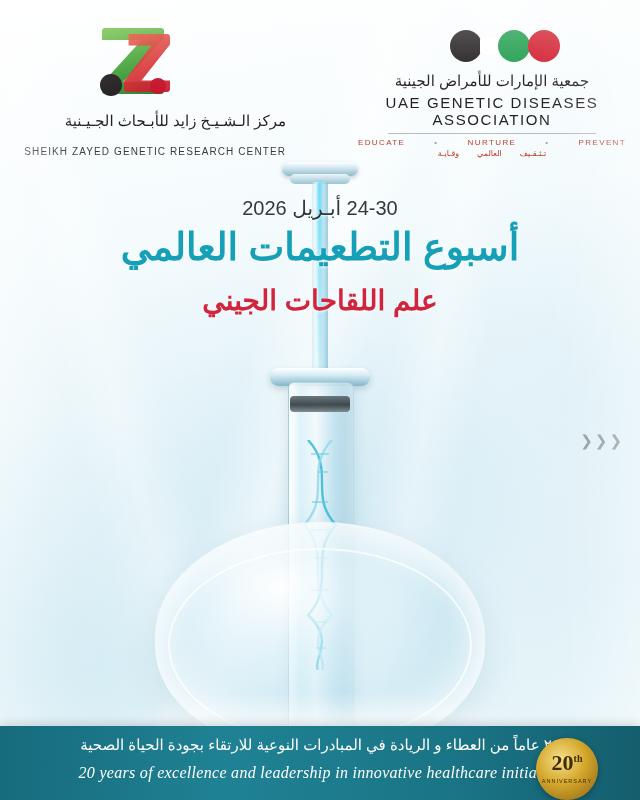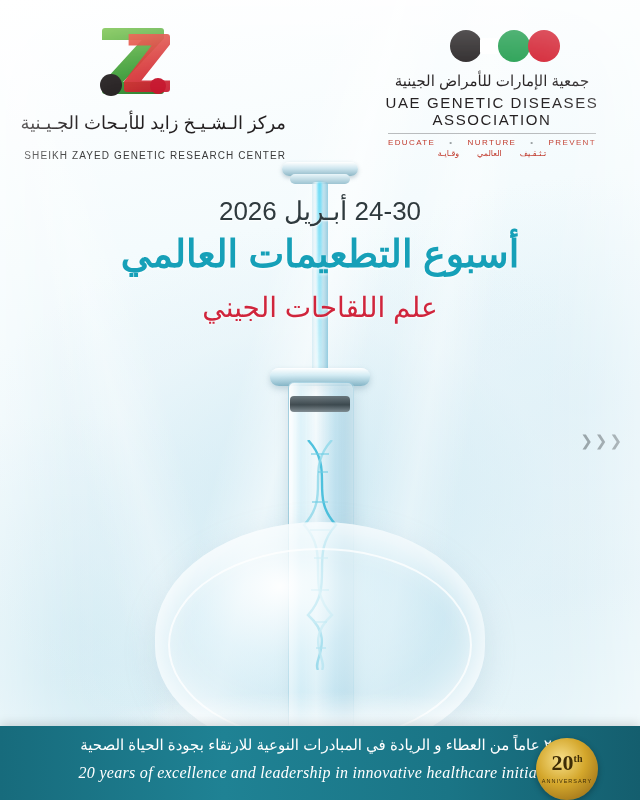--- a/index.html
+++ b/index.html
@@ -87,21 +87,21 @@
     background: #241f20;
   }
   .szgrc-mark .dot-red {
     position: absolute;
     left: 56px; top: 50px;
     width: 16px; height: 16px;
     border-radius: 50%;
     background: #c5122a;
   }
   .szgrc-ar {
-    font-size: 18px;
+    font-size: 15px;
     color: #231f20;
     letter-spacing: 1px;
     direction: rtl;
     margin-top: 6px;
   }
   .szgrc-en {
     font-size: 10px;
     color: #3a3a3a;
     letter-spacing: 1.1px;
     margin-top: 16px;
@@ -150,21 +150,21 @@
   }
   .gda-rule {
     width: 208px;
     height: 1px;
     background: #b9bcbe;
     margin: 5px auto 4px;
   }
   .gda-words {
     display: flex;
     justify-content: center;
-    gap: 14px;
+    gap: 29px;
     font-size: 8px;
     letter-spacing: 1.4px;
     color: #c0392b;
   }
   .gda-words .w { text-align: center; }
   .gda-words .sep { color: #9aa0a3; }
   .gda-words-ar {
     display: flex;
     justify-content: center;
     gap: 18px;
@@ -177,37 +177,37 @@
   
   .headline {
     position: absolute;
     left: 0;
     right: 0;
     top: 196px;
     text-align: center;
     direction: rtl;
   }
   .dates {
-    font-size: 26px;
+    font-size: 20px;
     color: #2f3a3e;
     letter-spacing: 0.5px;
     margin-bottom: 6px;
     text-shadow: 0 1px 2px rgba(255,255,255,0.9);
   }
   .title-main {
     font-size: 38px;
     font-weight: bold;
     color: #16a0b8;
     letter-spacing: 1px;
     line-height: 1.15;
     text-shadow: 0 1px 3px rgba(255,255,255,0.95);
   }
   .title-sub {
     font-size: 28px;
-    font-weight: normal;
+    font-weight: bold;
     color: #d0253c;
     letter-spacing: 1px;
     margin-top: 14px;
     text-shadow: 0 1px 3px rgba(255,255,255,0.95);
   }
 
   
   .syringe {
     position: absolute;
     left: 50%;

